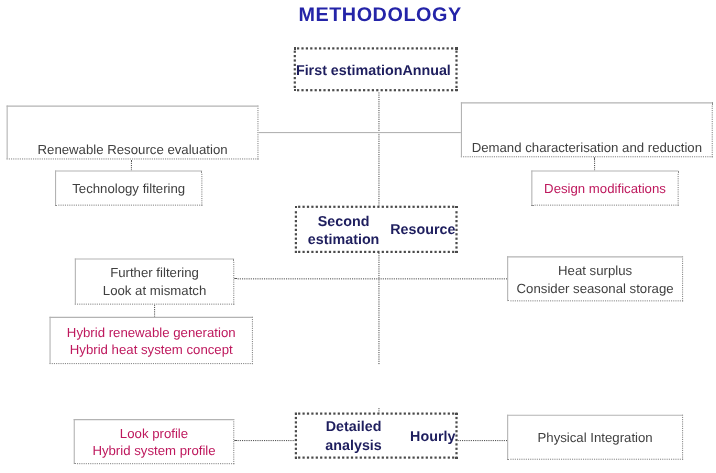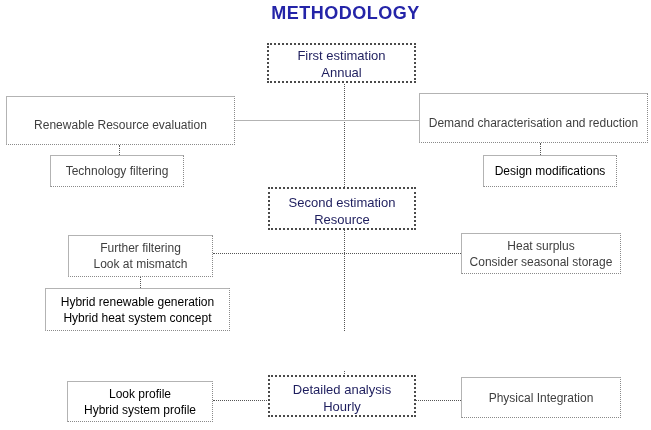--- a/index.html
+++ b/index.html
@@ -7,33 +7,33 @@
     position:relative;width:651px;height:430px;background:#ffffff;overflow:hidden;
     font-family:"Liberation Sans","DejaVu Sans",sans-serif;
   }
   .title{
     position:absolute;top:3px;left:40px;width:611px;text-align:center;
     font-size:18px;font-weight:bold;letter-spacing:.5px;color:#2424a8;
   }
   
   .stage{
     position:absolute;box-sizing:border-box;border:2px dotted #4a4a4a;background:#fff;
-    display:flex;flex-direction:column;justify-content:flex-end;align-items:center;
-    font-size:13px;font-weight:normal;color:#1e1e5e;line-height:17px;text-align:center;
+    display:flex;flex-direction:row;justify-content:flex-start;align-items:center;
+    font-size:13px;font-weight:bold;color:#1e1e5e;line-height:17px;text-align:center;
   }
   
   .sbox{
     position:absolute;box-sizing:border-box;background:#fff;
     border-top:1px solid #b3b3b3;border-left:1px solid #b3b3b3;
     border-right:1px dotted #8a8a8a;border-bottom:1px dotted #8a8a8a;
     display:flex;flex-direction:column;justify-content:center;align-items:center;
     font-size:12px;color:#3f3f3f;line-height:16px;text-align:center;
   }
-  .sbox.top-align{justify-content:center;padding-top:9px;}
-  .txt-navy{color:#000000;}
+  .sbox.top-align{justify-content:flex-end;padding-top:9px;}
+  .txt-navy{color:#be185d;}
   .conn-v{position:absolute;width:0;border-left:1px dotted #555;}
   .conn-h{position:absolute;height:0;border-top:1px dotted #555;}
   .conn-h.solid{border-top:1px solid #b3b3b3;}
 
   
   .b-first{left:267px;top:43px;width:149px;height:40px;}
   .b-second{left:268px;top:187px;width:148px;height:43px;}
   .b-detailed{left:268px;top:331px;width:148px;height:42px;margin-top:44px;}
 
   .b-renewable{left:6px;top:96px;width:229px;height:49px;}

